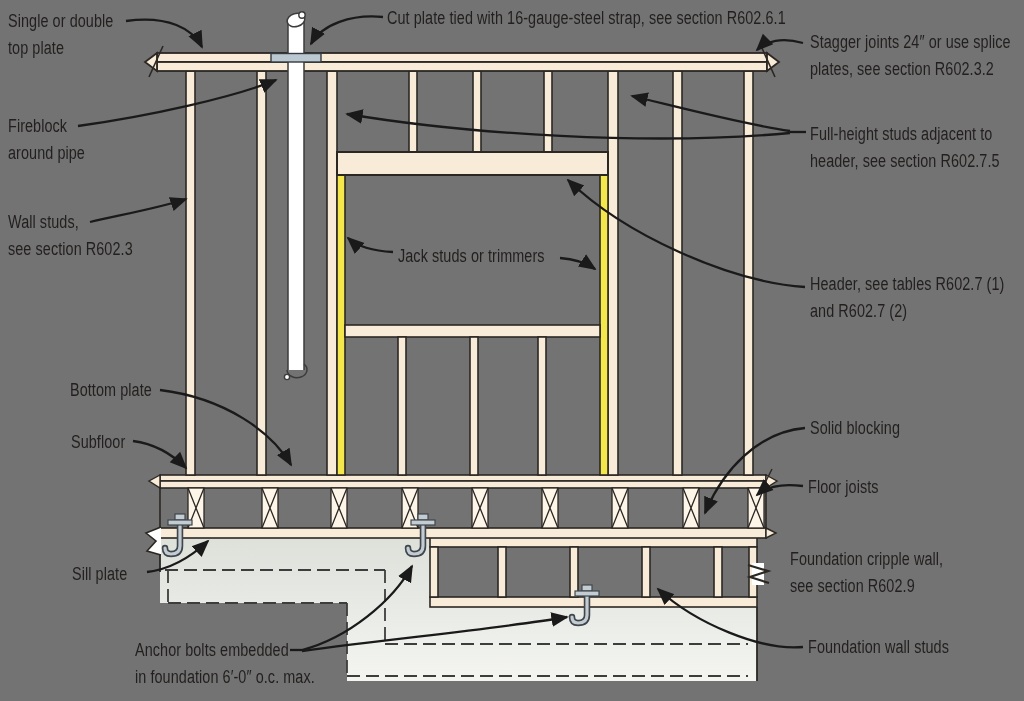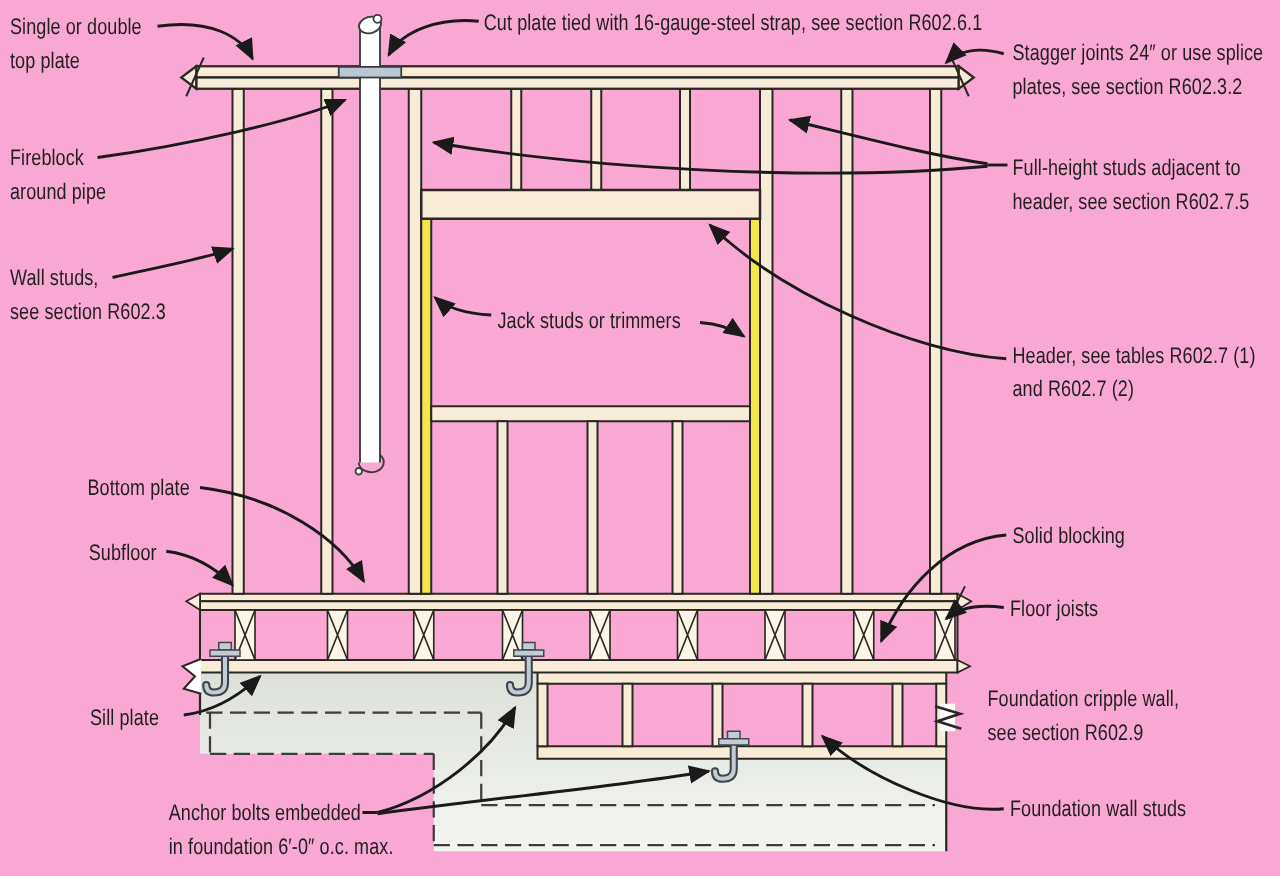--- a/index.html
+++ b/index.html
@@ -1,16 +1,16 @@
 <!DOCTYPE html>
 <html><head>
 <meta charset="utf-8">
 <style>
   html,body{margin:0;padding:0;background:#fff;}
-  .stage{position:relative;width:1024px;height:701px;background:#f9a8d4;
+  .stage{position:relative;width:1024px;height:701px;background:#737373;
          font-family:"Liberation Sans",sans-serif;overflow:hidden;}
   .drawing{position:absolute;left:0;top:0;}
   .lbl{position:absolute;font-size:18px;line-height:27px;color:#221f1e;
        white-space:nowrap;transform:scaleX(.8);transform-origin:0 0;
        letter-spacing:.1px;}
   .lbl span{display:block;}
 </style>
 </head>
 <body>
 

